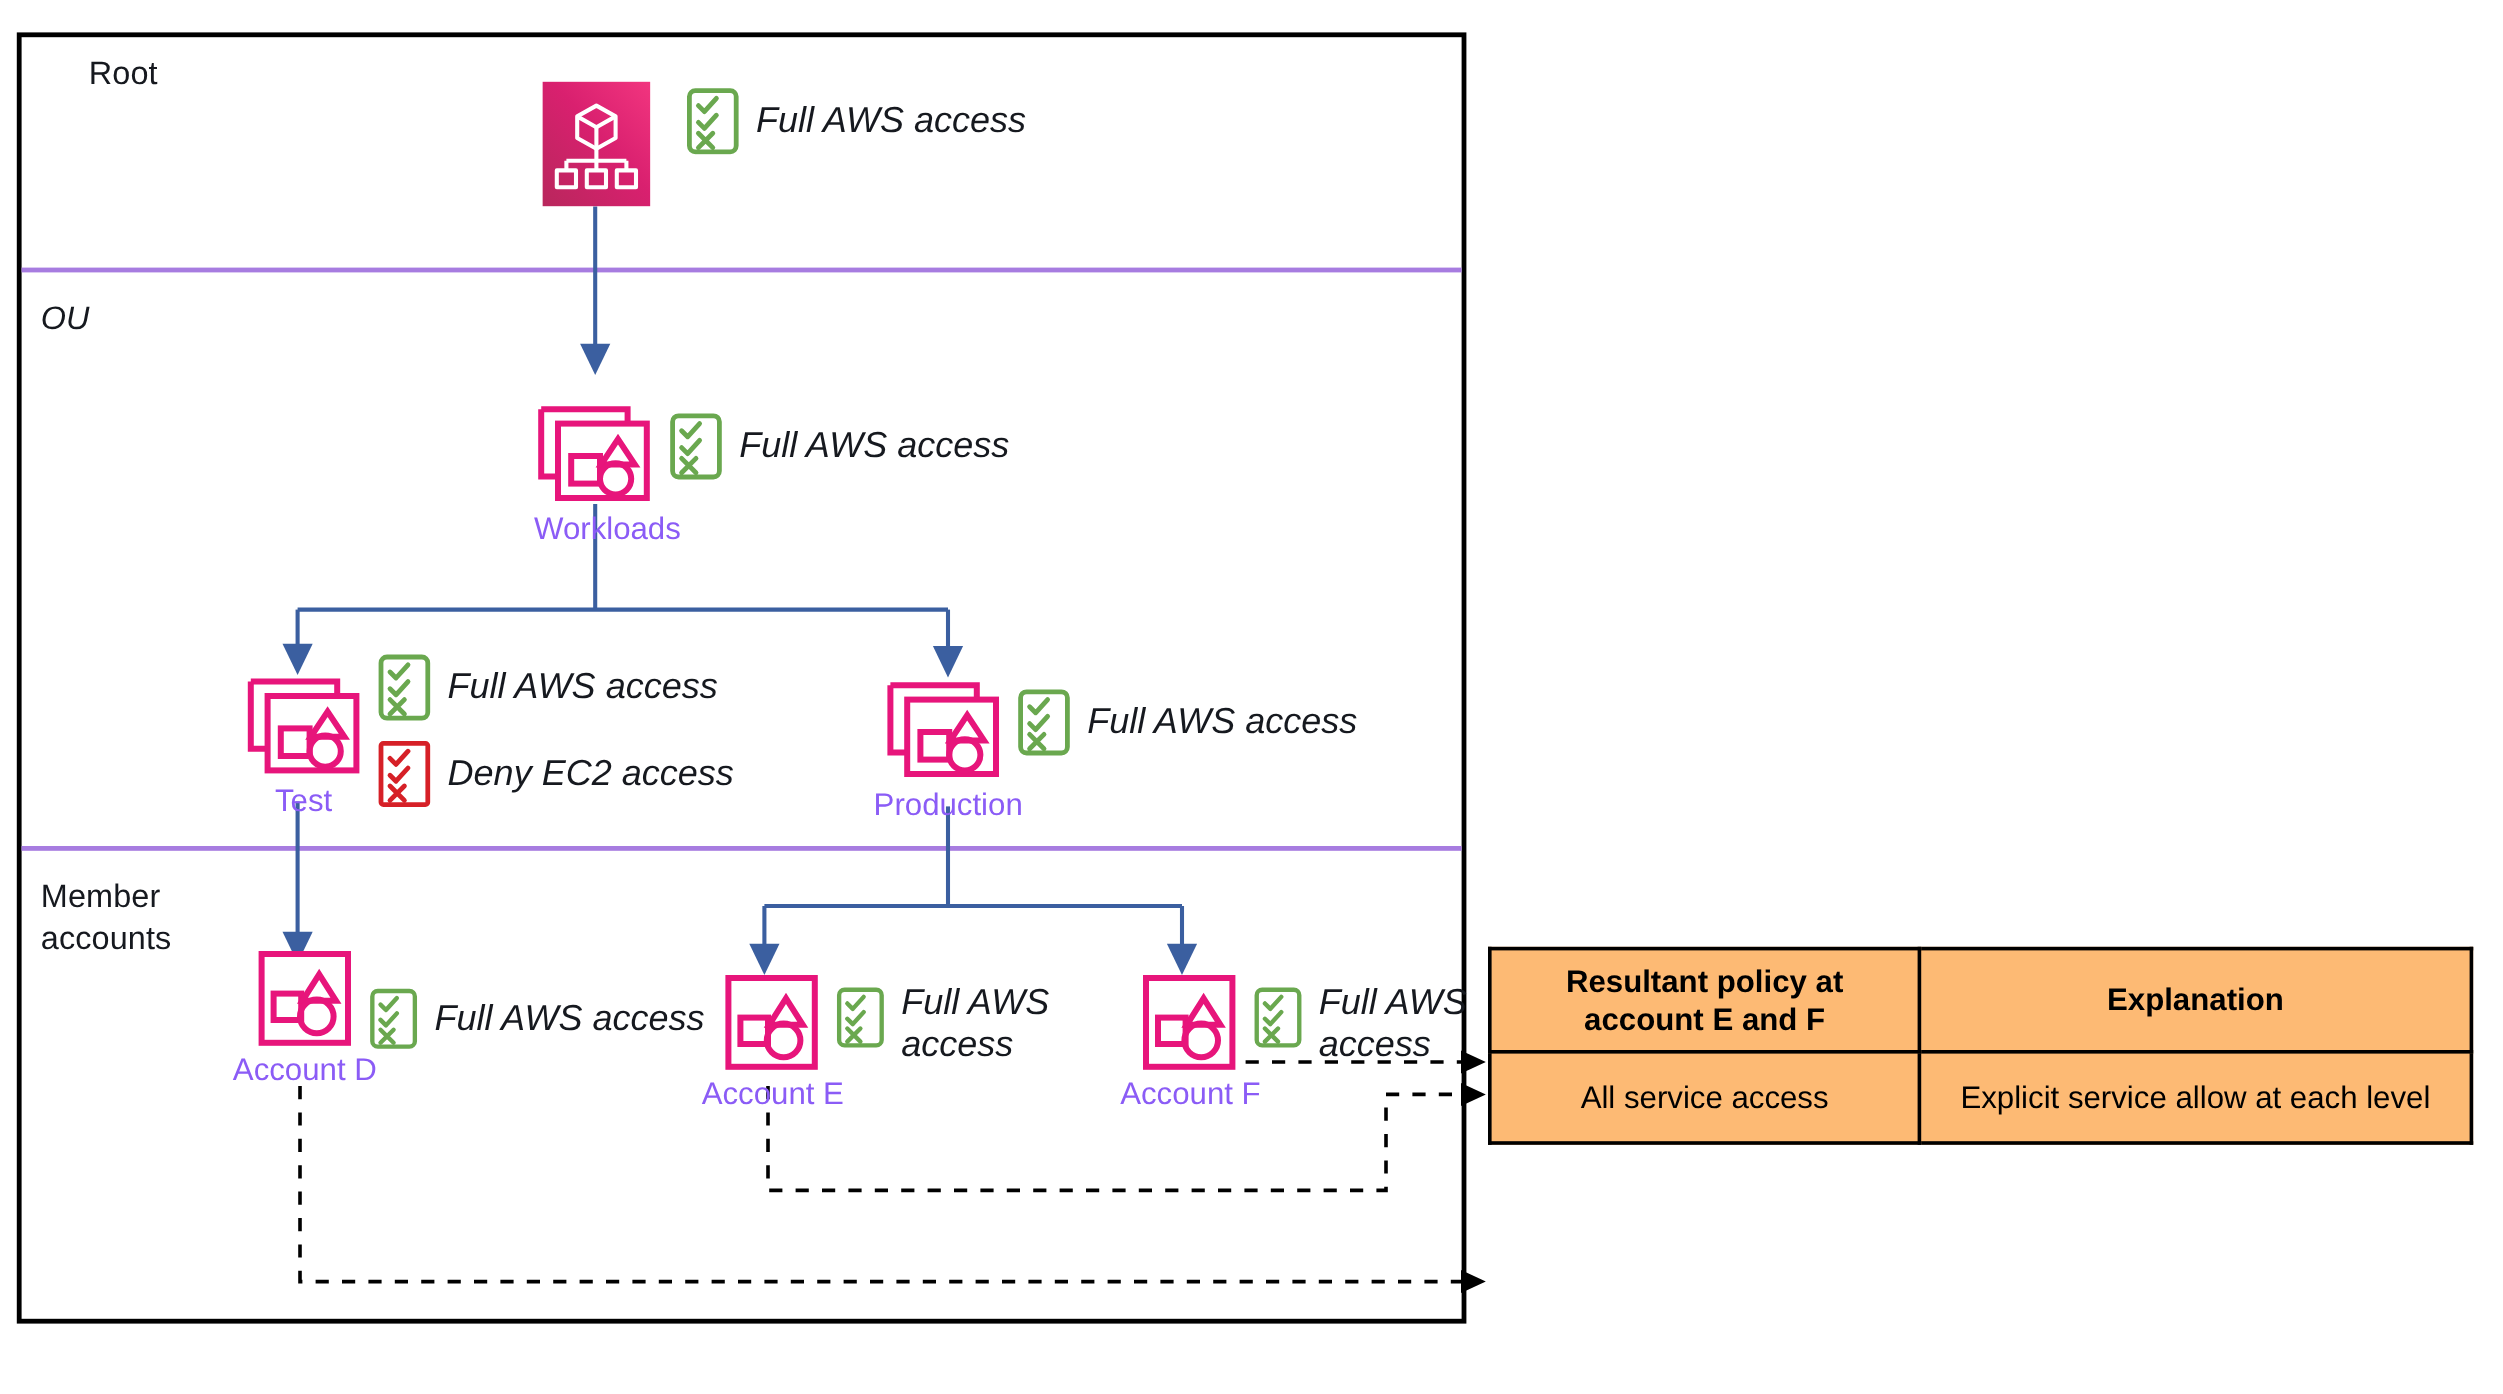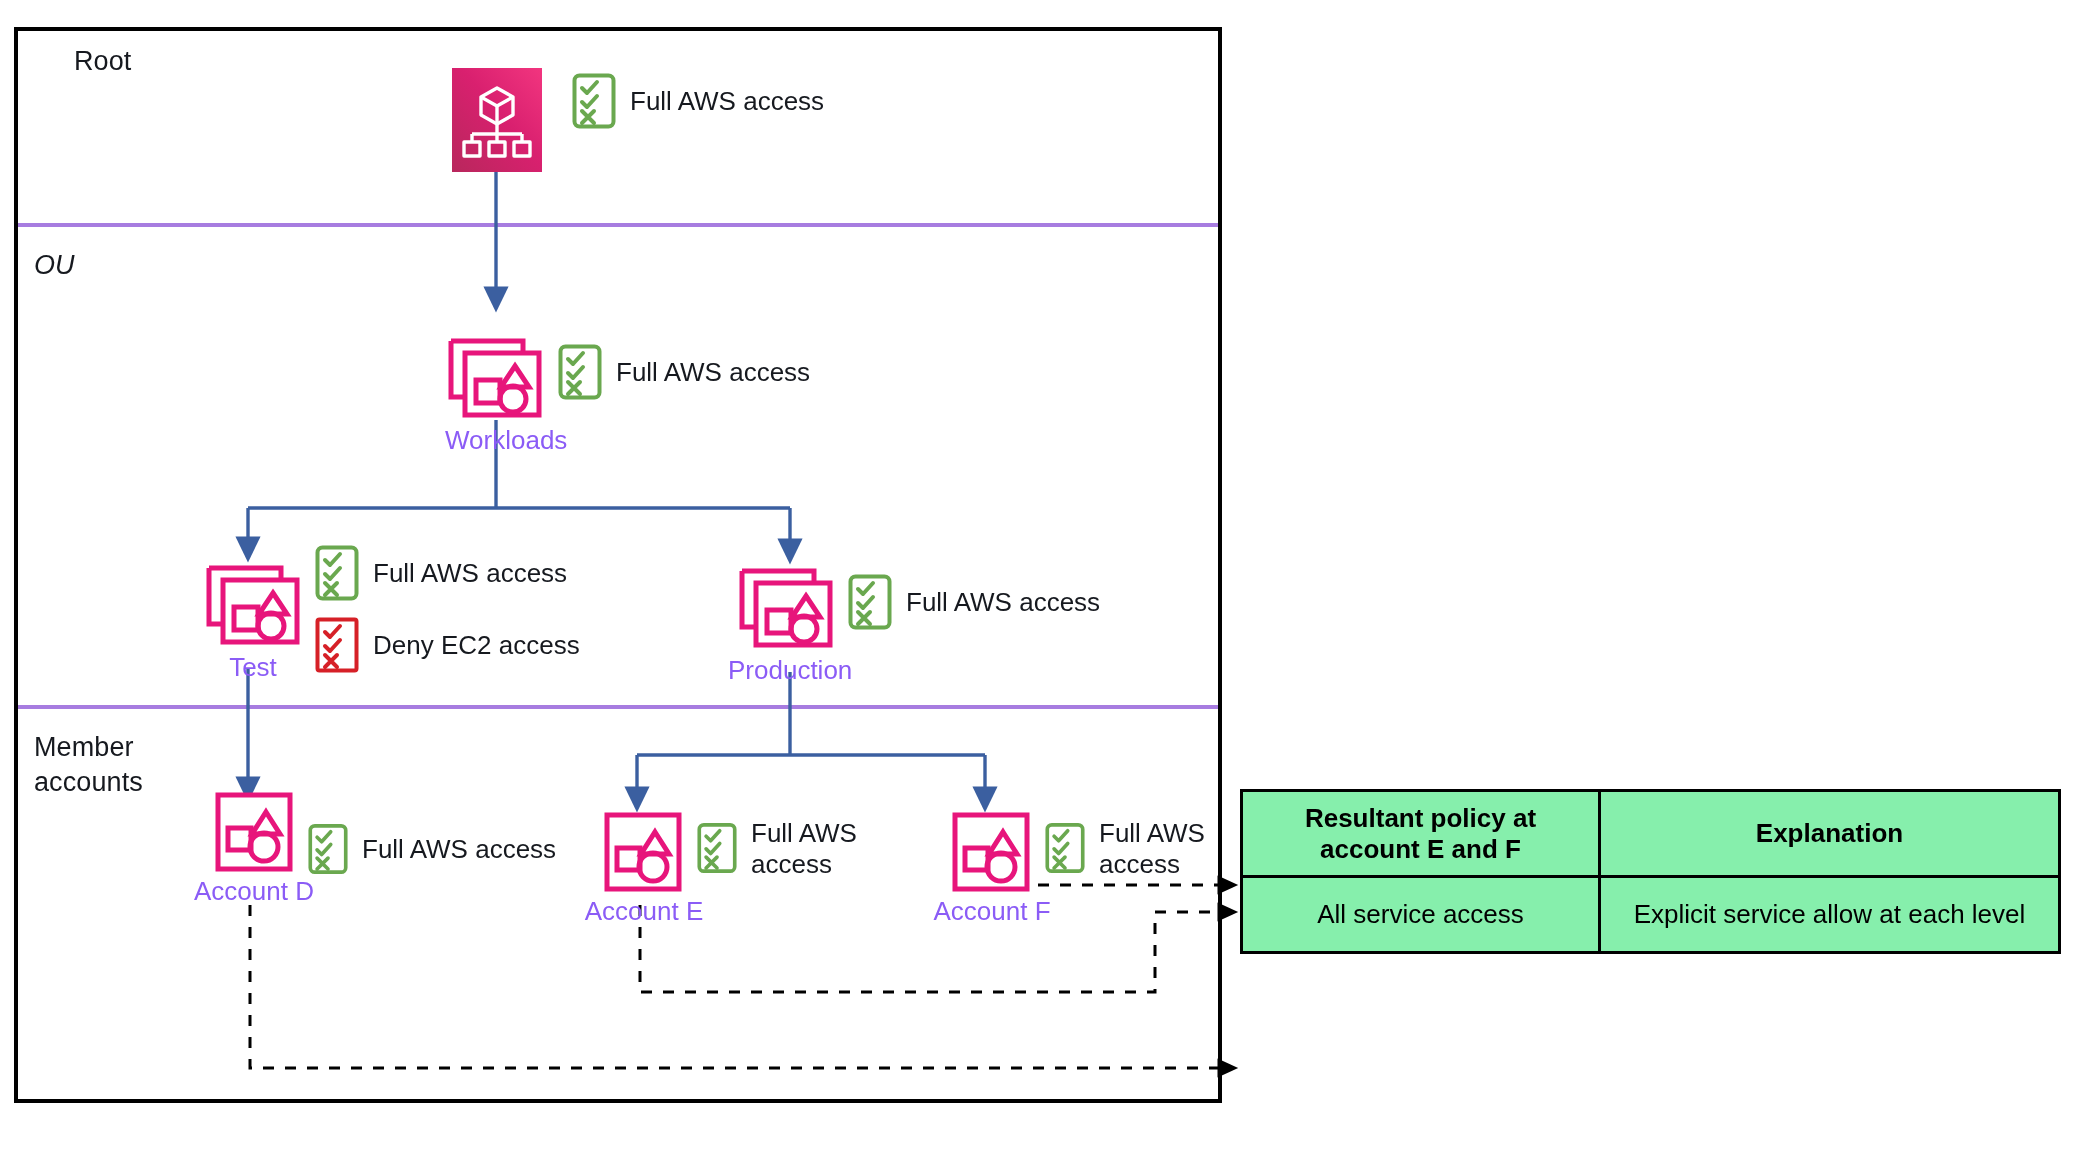--- a/index.html
+++ b/index.html
@@ -70,40 +70,41 @@
   }
 
   
   .policy {
     position: absolute;
     display: flex;
     align-items: center;
     gap: 14px;
   }
   .policy-label {
-    font-size: 26px;
+    font-size: 30px;
     line-height: 1.18;
     color: #16191f;
     white-space: pre-line;
+    font-style: italic;
   }
 
   
   #wires {
     position: absolute;
     left: 0; top: 0;
     width: 2086px;
     height: 1162px;
     pointer-events: none;
   }
 
   
   .result-table {
     position: absolute;
     border-collapse: collapse;
-    background: #86efac;
+    background: #fdba74;
     table-layout: fixed;
   }
   .result-table td {
     border: 3px solid #000000;
     text-align: center;
     vertical-align: middle;
     font-size: 26px;
     color: #000000;
     padding: 8px 14px;
     box-sizing: border-box;

